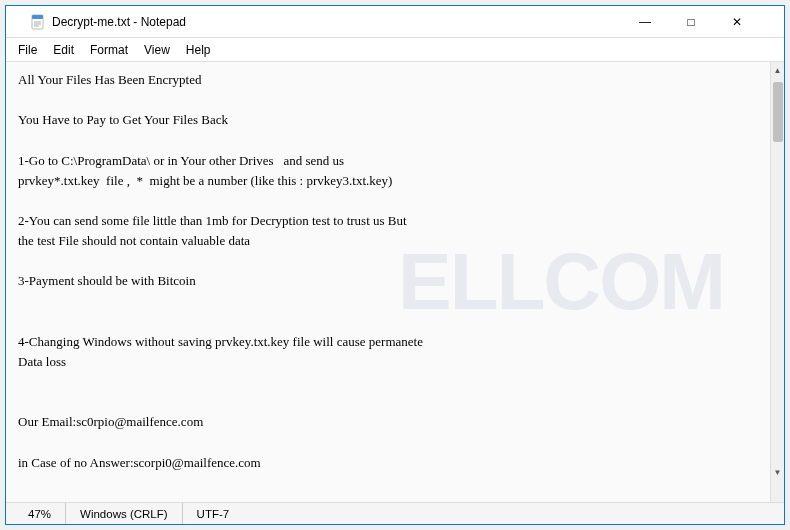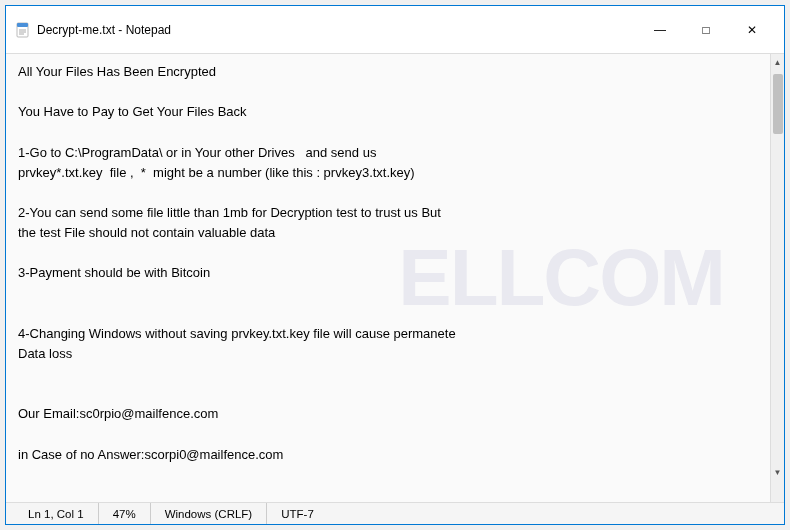--- a/index.html
+++ b/index.html
@@ -23,24 +23,24 @@
       height: 520px;
       background: #fafafa;
       border: 1.5px solid #0078d4;
       display: flex;
       flex-direction: column;
       position: relative;
     }
 
     .title-bar {
       background: #ffffff;
-      height: 48px;
-      display: flex;
-      align-items: center;
-      padding: 0 9px;
+      height: 32px;
+      display: flex;
+      align-items: center;
+      padding: 0 24px;
       border-bottom: 1px solid #ddd;
       user-select: none;
     }
 
     .title-bar-icon {
       width: 16px;
       height: 16px;
       margin-right: 6px;
       display: flex;
       align-items: center;
@@ -107,21 +107,21 @@
       letter-spacing: -2px;
       pointer-events: none;
       user-select: none;
       z-index: 0;
       white-space: nowrap;
     }
 
     .text-content {
       flex: 1;
       padding: 8px 12px;
-      font-family: Liberation Sans, sans-serif;
+      font-family: Liberation Serif, serif;
       font-size: 13px;
       line-height: 1.55;
       color: #000;
       white-space: pre-wrap;
       overflow-y: auto;
       background: transparent;
       z-index: 1;
       position: relative;
     }
 
@@ -190,20 +190,27 @@
       </svg>
     </div>
     <span class="title-bar-title">Decrypt-me.txt - Notepad</span>
     <div class="title-bar-controls">
       <button class="title-bar-btn">—</button>
       <button class="title-bar-btn">□</button>
       <button class="title-bar-btn close">✕</button>
     </div>
   </div>
 
+  <div class="menu-bar">
+    <span class="menu-item">File</span>
+    <span class="menu-item">Edit</span>
+    <span class="menu-item">Format</span>
+    <span class="menu-item">View</span>
+    <span class="menu-item">Help</span>
+  </div>
 
   <div class="editor-area">
     <div class="watermark">ELLCOM</div>
     <div class="text-content">All Your Files Has Been Encrypted
 
 You Have to Pay to Get Your Files Back
 
 1-Go to C:\ProgramData\ or in Your other Drives   and send us
 prvkey*.txt.key  file ,  *  might be a number (like this : prvkey3.txt.key)
 
@@ -221,19 +228,18 @@
 
 in Case of no Answer:scorpi0@mailfence.com</div>
     <div class="scrollbar-track">
       <span class="scroll-arrow">▲</span>
       <div class="scrollbar-thumb"></div>
       <span class="scroll-arrow" style="position:absolute; bottom: 22px;">▼</span>
     </div>
   </div>
 
   <div class="status-bar">
-    <span class="status-item">Ln 1, Col 1</span>
     <span class="status-item">47%</span>
     <span class="status-item">Windows (CRLF)</span>
     <span class="status-item">UTF-7</span>
   </div>
 
 </div>
 
 </body></html>

